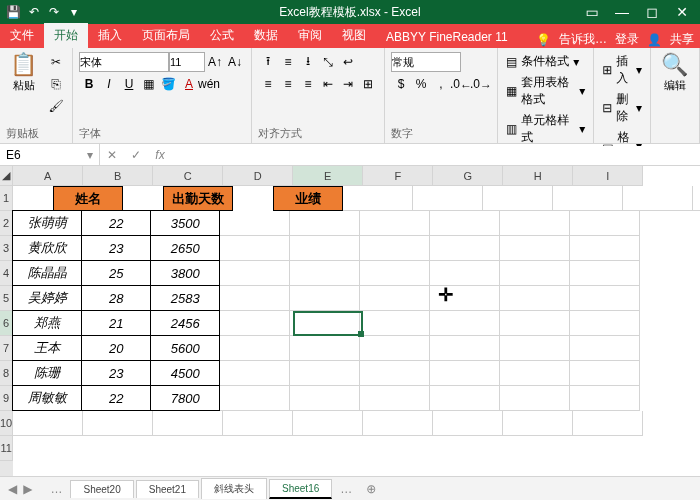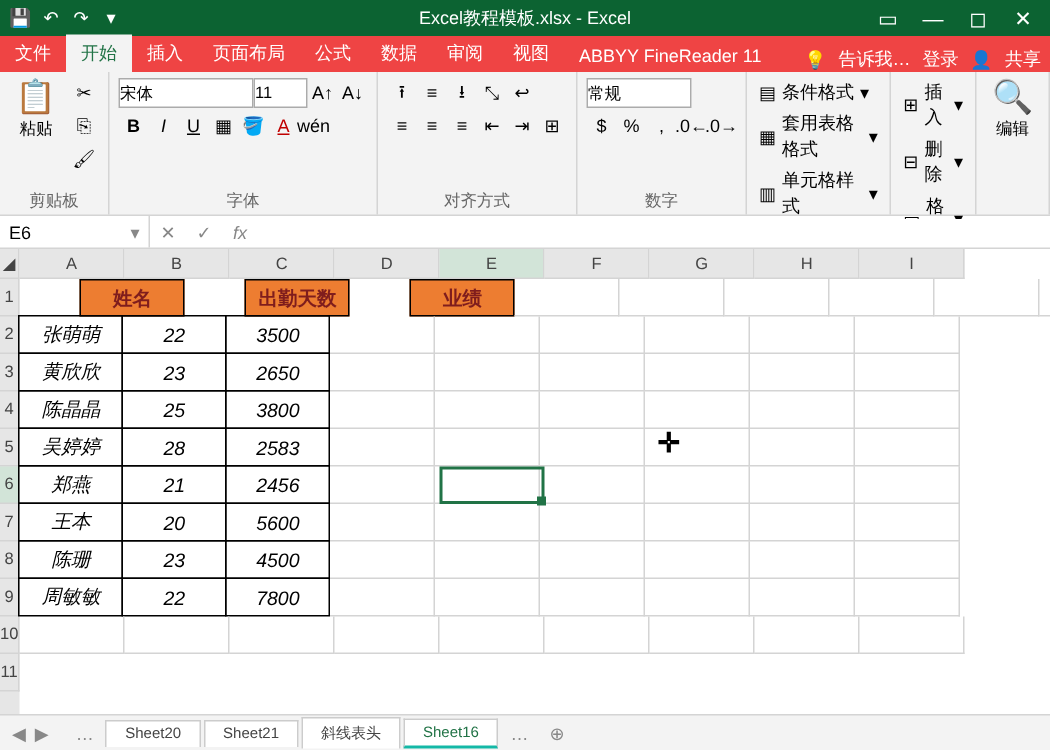--- a/index.html
+++ b/index.html
@@ -10,21 +10,21 @@
 .titlebar .title { font-size: 12px; color: #fff; }
 .titlebar .wincontrols { position: absolute; right: 4px; display: flex; gap: 2px; }
 .titlebar .wincontrols span { width: 28px; height: 20px; display: flex; align-items: center; justify-content: center; color: #fff; font-size: 14px; }
 .tabs { background: #ef4444; height: 24px; display: flex; align-items: flex-end; color: #fff; position: relative; }
 .tab { padding: 4px 10px; font-size: 12px; cursor: pointer; }
 .tab.active { background: #f3f3f3; color: #217346; }
 .tabs .right { position: absolute; right: 6px; display: flex; align-items: center; gap: 8px; color: #fff; }
 .ribbon { background: #f3f3f3; border-bottom: 1px solid #d4d4d4; height: 96px; display: flex; }
 .group { border-right: 1px solid #d4d4d4; padding: 4px 6px 2px 6px; display: flex; flex-direction: column; justify-content: space-between; }
 .group-content { display: flex; align-items: flex-start; gap: 4px; flex: 1; }
-.group-label { text-align: center; font-size: 11px; color: #666; padding-top: 2px; }
+.group-label { font-size: 11px; color: #666; padding-top: 2px; }
 .bigbtn { display: flex; flex-direction: column; align-items: center; justify-content: center; padding: 2px 4px; min-width: 36px; }
 .bigbtn .icn { font-size: 22px; line-height: 1; }
 .bigbtn .lbl { font-size: 11px; margin-top: 2px; }
 .col { display: flex; flex-direction: column; gap: 2px; }
 .row { display: flex; gap: 0; align-items: center; }
 .smallbtn { width: 20px; height: 20px; display: flex; align-items: center; justify-content: center; border: 1px solid transparent; font-size: 12px; }
 select, .combo { height: 20px; font-size: 11px; border: 1px solid #ababab; background: #fff; }
 .namebox-row { height: 22px; display: flex; border-bottom: 1px solid #d4d4d4; background: #fff; }
 .namebox { width: 100px; border-right: 1px solid #d4d4d4; padding: 2px 6px; font-size: 12px; display: flex; align-items: center; }
 .fxbar { display: flex; align-items: center; flex: 1; }
@@ -35,27 +35,27 @@
 .rh { height: 25px; border-bottom: 1px solid #d4d4d4; border-right: 1px solid #d4d4d4; display: flex; align-items: center; justify-content: center; font-size: 11px; color: #444; }
 .rh.colhead { background: #e6e6e6; height: 20px; }
 .grid { flex: 1; position: relative; }
 .colheads { display: flex; height: 20px; }
 .ch { border-right: 1px solid #d4d4d4; border-bottom: 1px solid #d4d4d4; background: #e6e6e6; display: flex; align-items: center; justify-content: center; font-size: 11px; color: #444; }
 .ch.active { background: #d2e4d8; }
 .cells { position: relative; }
 .cellrow { display: flex; height: 25px; }
 .cell { border-right: 1px solid #d4d4d4; border-bottom: 1px solid #d4d4d4; display: flex; align-items: center; justify-content: center; font-size: 13px; }
 .datacell { border: 1px solid #000; margin: -1px 0 0 -1px; font-style: italic; }
-.hdrcell { background: #ed7d31; color: #7f1d1d; font-weight: bold; border: 1px solid #000; margin-left: 40px; }
+.hdrcell { background: #ed7d31; color: #000000; font-weight: bold; border: 1px solid #000; margin-left: 40px; }
 .selection { position: absolute; border: 2px solid #217346; pointer-events: none; }
 .selection::after { content: ""; position: absolute; right: -3px; bottom: -3px; width: 6px; height: 6px; background: #217346; }
 .cursor-plus { position: absolute; font-size: 18px; color: #000; pointer-events: none; font-weight: bold; }
 .sheettabs { height: 24px; border-top: 1px solid #d4d4d4; background: #f3f3f3; display: flex; align-items: center; gap: 2px; padding-left: 8px; }
 .stab { padding: 3px 12px; background: #fff; border: 1px solid #ccc; border-bottom: none; font-size: 10px; color: #444; }
-.stab.active { color: #217346; border-bottom: 2px solid #14b8a6; }
+.stab.active { color: #217346; border-bottom: 2px solid #000000; }
 .stabnav { display: flex; gap: 6px; color: #888; padding-right: 10px; }
 .w-a { width: 70px; } .w-b { width: 70px; } .w-c { width: 70px; } .w-d { width: 70px; } .w-e { width: 70px; } .w-f { width: 70px; } .w-g { width: 70px; } .w-h { width: 70px; } .w-i { width: 70px; }
 .menu-item { display: flex; align-items: center; gap: 4px; font-size: 12px; padding: 1px 2px; }
 </style>
 </head>
 <body>
 
 <div class="titlebar">
   <div class="qat">
     <span>💾</span>

